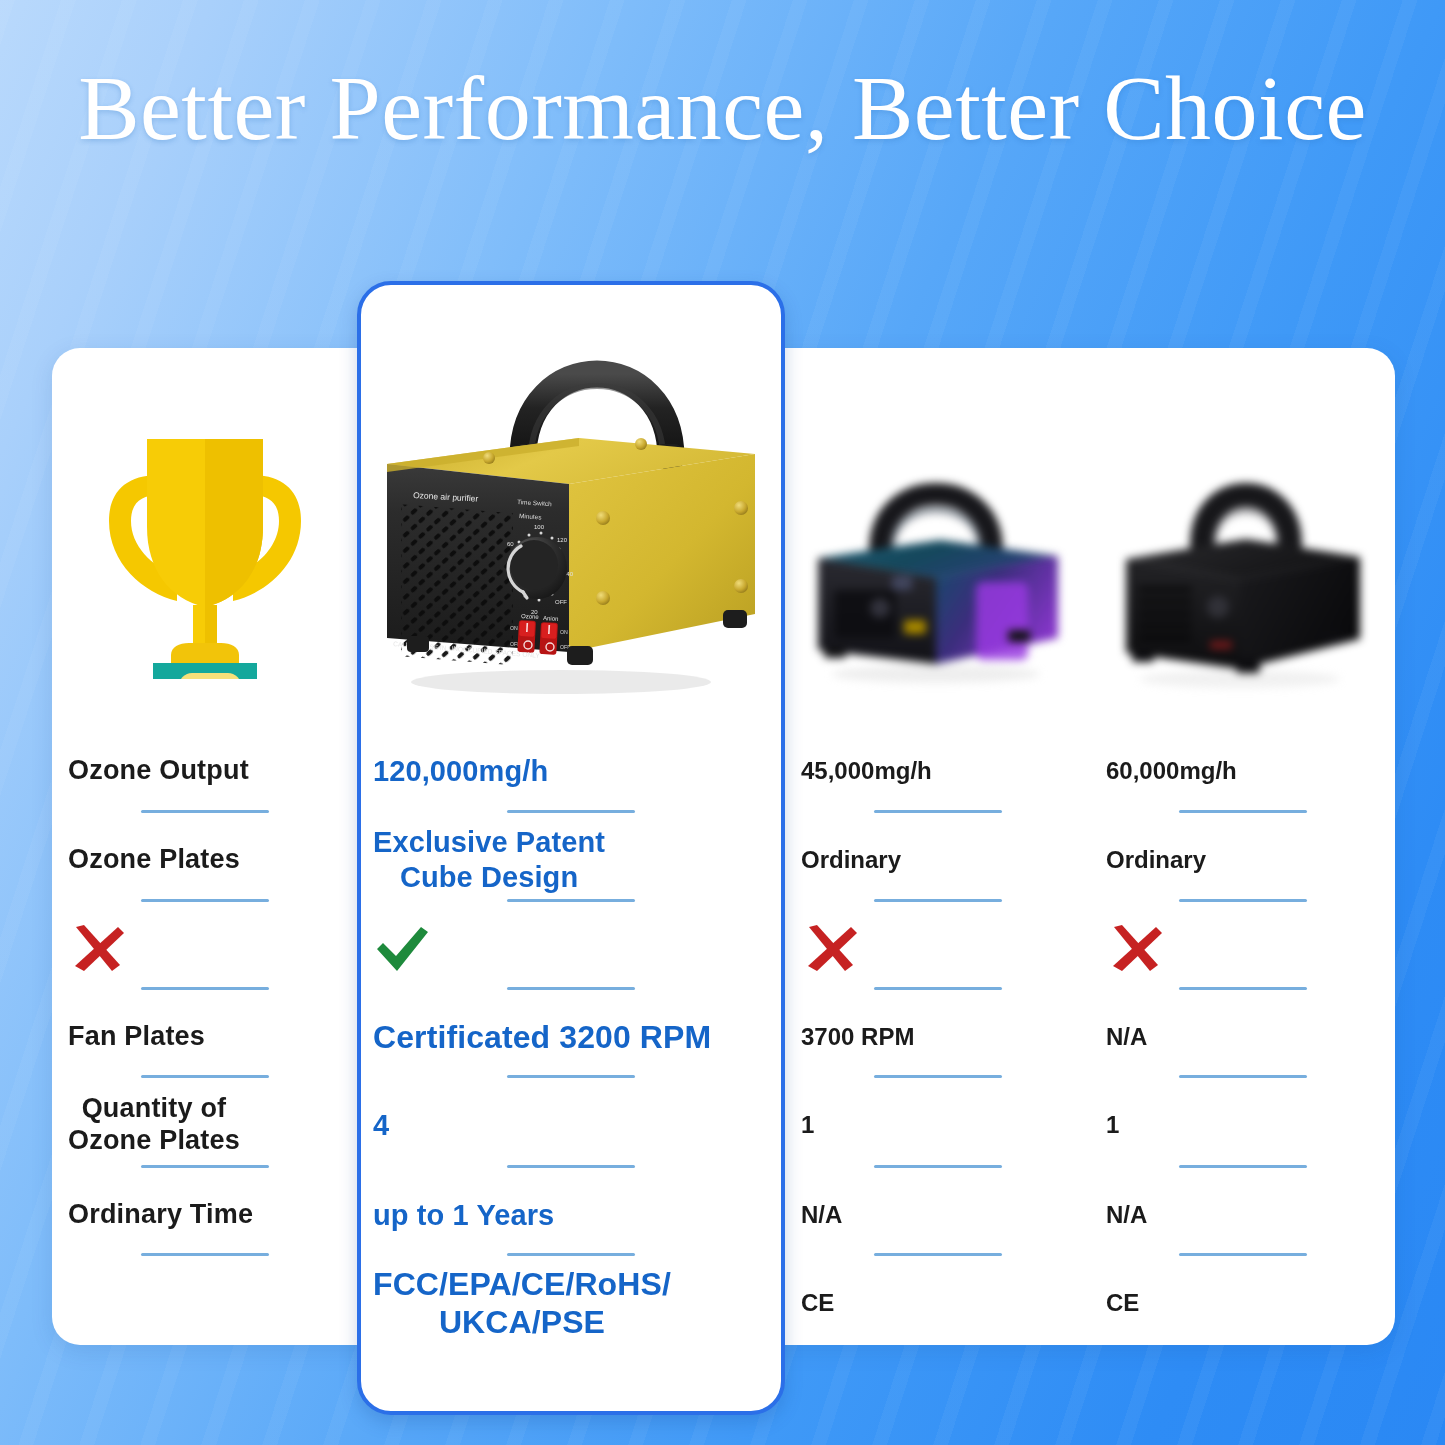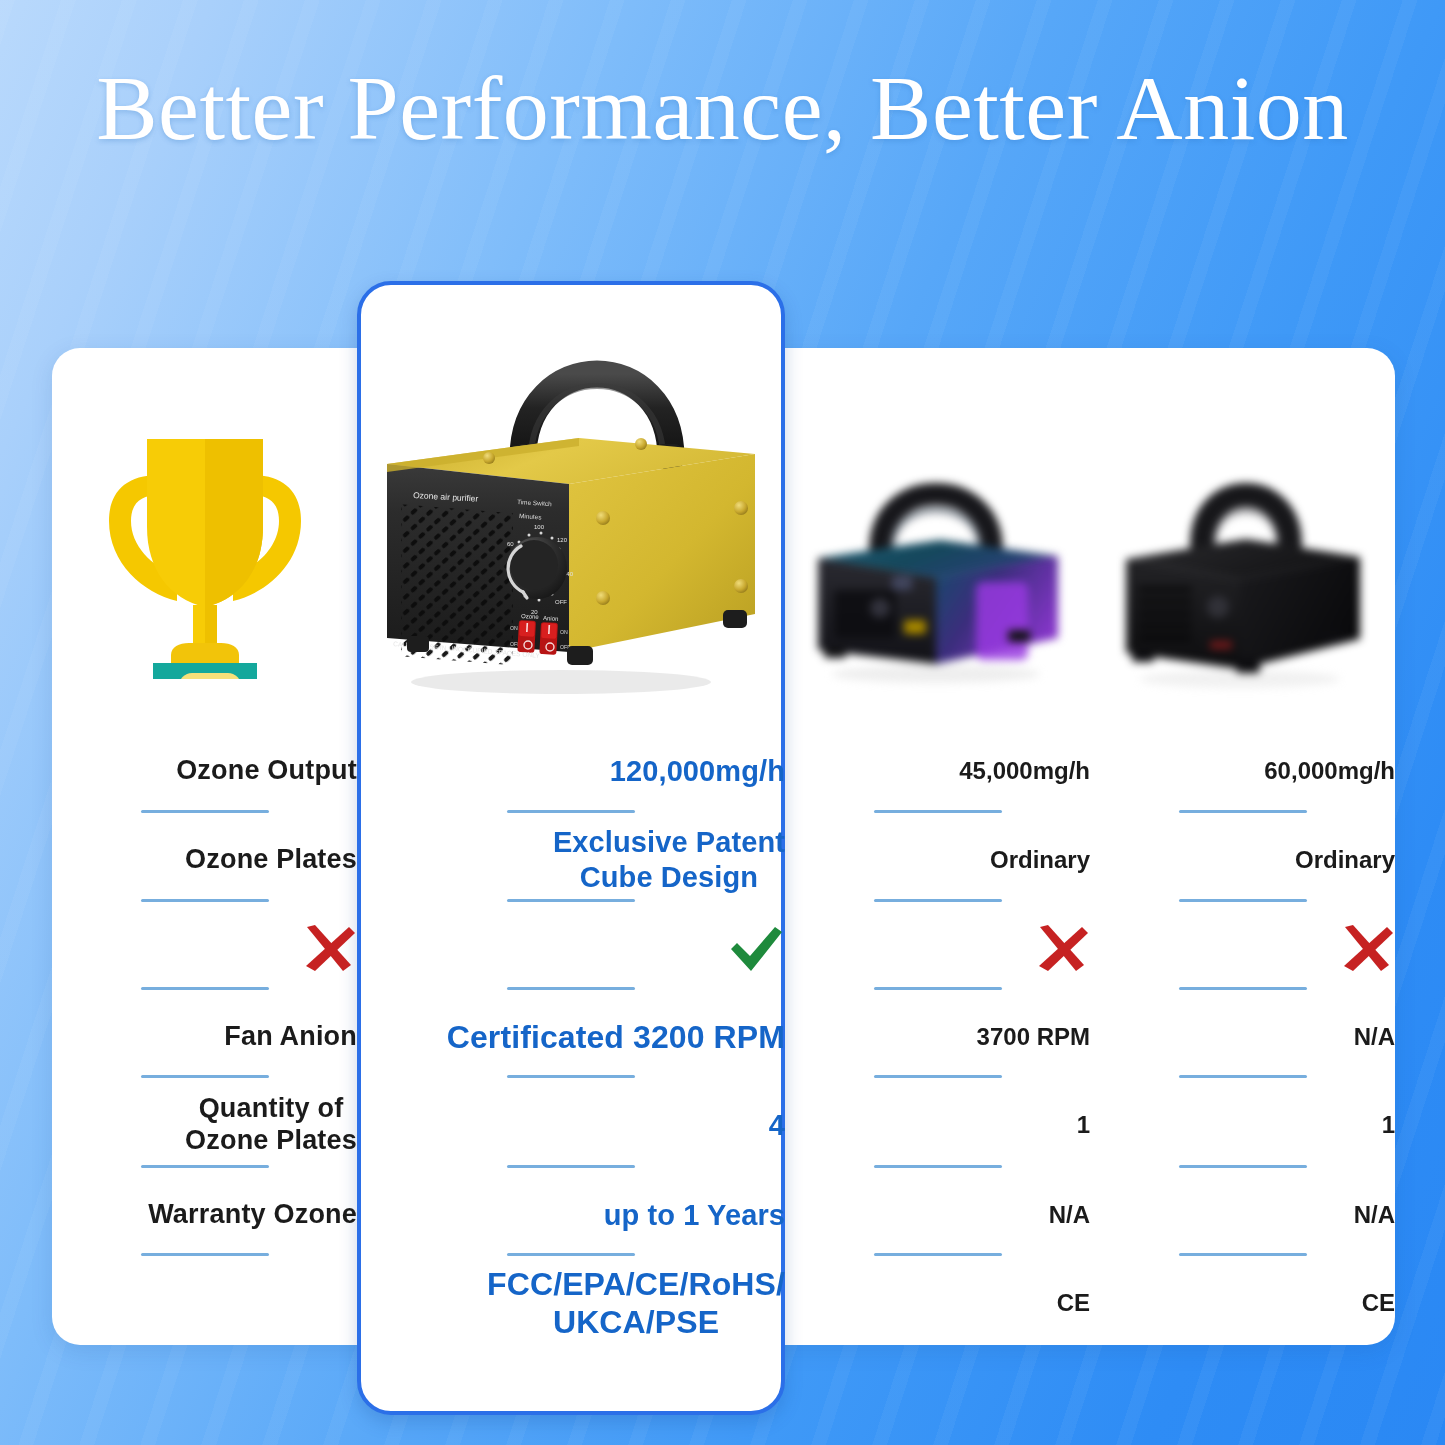--- a/index.html
+++ b/index.html
@@ -116,23 +116,24 @@
   
   .rows {
     position: absolute;
     left: 0;
     width: 100%;
   }
   .cell {
     position: relative;
     display: flex;
     align-items: center;
-    justify-content: flex-end;
+    justify-content: flex-start;
     text-align: center;
     box-sizing: border-box;
+    margin-left: 16px;
   }
   .sep {
     position: absolute;
     left: 50%;
     transform: translateX(-50%);
     width: 128px;
     height: 3px;
     background: #77aede;
     border-radius: 2px;
   }
@@ -166,21 +167,21 @@
   #trophy { display:block; }
   .blurred-1 { filter: blur(4.5px) saturate(1.25); }
   .blurred-2 { filter: blur(4.2px); }
 </style>
 </head>
 <body>
 
 <div id="canvas">
   <div id="bg-streaks"></div>
 
-  <div id="title">Better Performance, Better Anion</div>
+  <div id="title">Better Performance, Better Choice</div>
 
   <div id="panel"></div>
 
   <div id="featured-card"></div>
 
   <div id="grid">
 
     <div class="col" id="col-labels">
       <div class="img-slot" id="trophy-slot" style="top: 40px; height: 320px;">
         <svg id="trophy" width="220" height="262" viewBox="0 0 220 262">
@@ -218,29 +219,29 @@
           <div class="cell" style="position: absolute; left: 0px; width: 100%; top: 556.5px; height: 89px;">
             <svg width="58" height="52" viewBox="0 0 58 52" class="mark">
               <g fill="#c62222">
                 <path d="M8 4 L16 2 L52 42 L44 48 Z"></path>
                 <path d="M50 4 L56 10 L16 48 L7 43 Z"></path>
               </g>
             </svg>
           </div>
           <div class="sep" style="top: 550.5px;"></div>
           <div class="cell" style="position: absolute; left: 0px; width: 100%; top: 644.5px; height: 89px;">
-            <div class="label-text">Fan Anion</div>
+            <div class="label-text">Fan Plates</div>
           </div>
           <div class="sep" style="top: 638.5px;"></div>
           <div class="cell" style="position: absolute; left: 0px; width: 100%; top: 732.5px; height: 89px;">
             <div class="label-text">Quantity of<br>Ozone Plates</div>
           </div>
           <div class="sep" style="top: 726.5px;"></div>
           <div class="cell" style="position: absolute; left: 0px; width: 100%; top: 822.5px; height: 89px;">
-            <div class="label-text">Warranty Ozone</div>
+            <div class="label-text">Ordinary Time</div>
           </div>
           <div class="sep" style="top: 816.5px;"></div>
           <div class="sep" style="top: 904.5px;"></div>
         </div>
     </div>
 
     <div class="col" id="col-feature">
       <div class="img-slot" id="feature-img-slot" style="top: 8px; height: 350px;">
         <svg width="400" height="370" viewBox="0 0 400 370">
           <defs>

